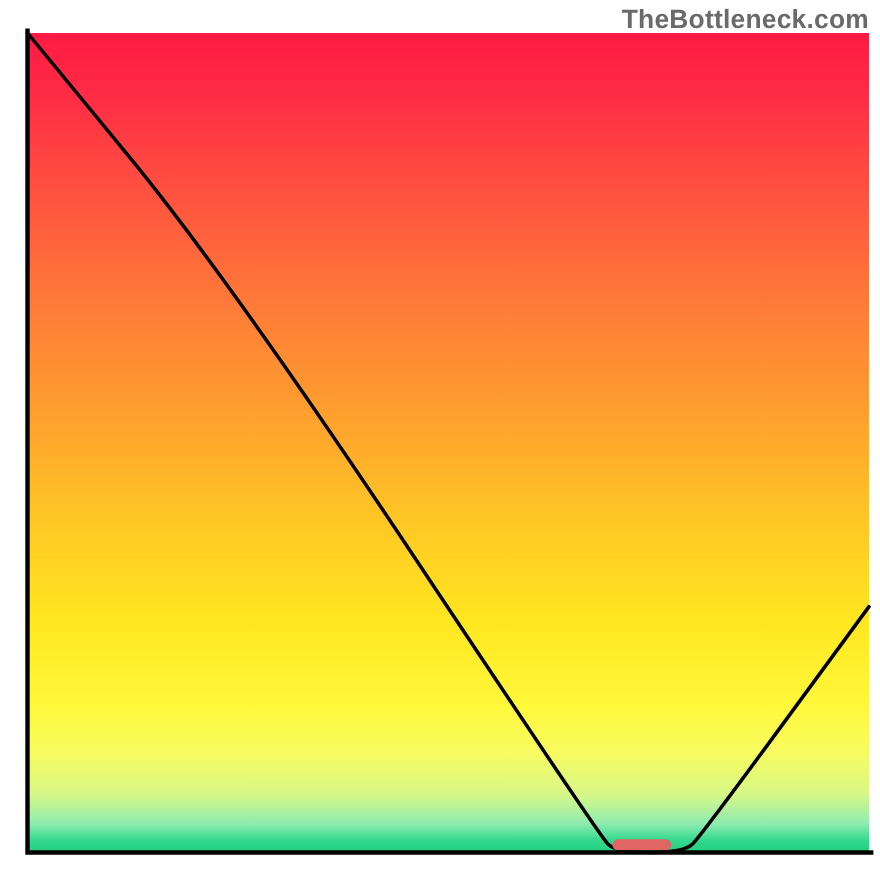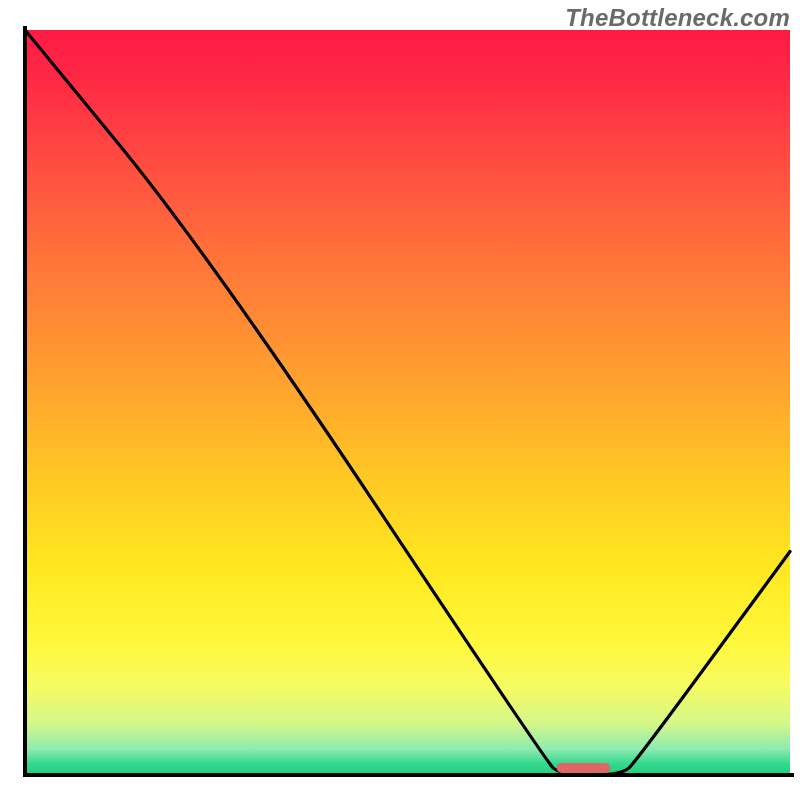--- a/index.html
+++ b/index.html
@@ -8,21 +8,20 @@
     width: 800px;
     height: 800px;
     background: #ffffff;
     font-family: Arial, Helvetica, sans-serif;
     overflow: hidden;
   }
   .wrap {
     position: relative;
     width: 800px;
     height: 609px;
-    font-style: italic;
   }
   .watermark {
     position: absolute;
     top: 4px;
     right: 10px;
     font-size: 24px;
     font-weight: 600;
     color: #6a6a6a;
     letter-spacing: 0.2px;
   }

